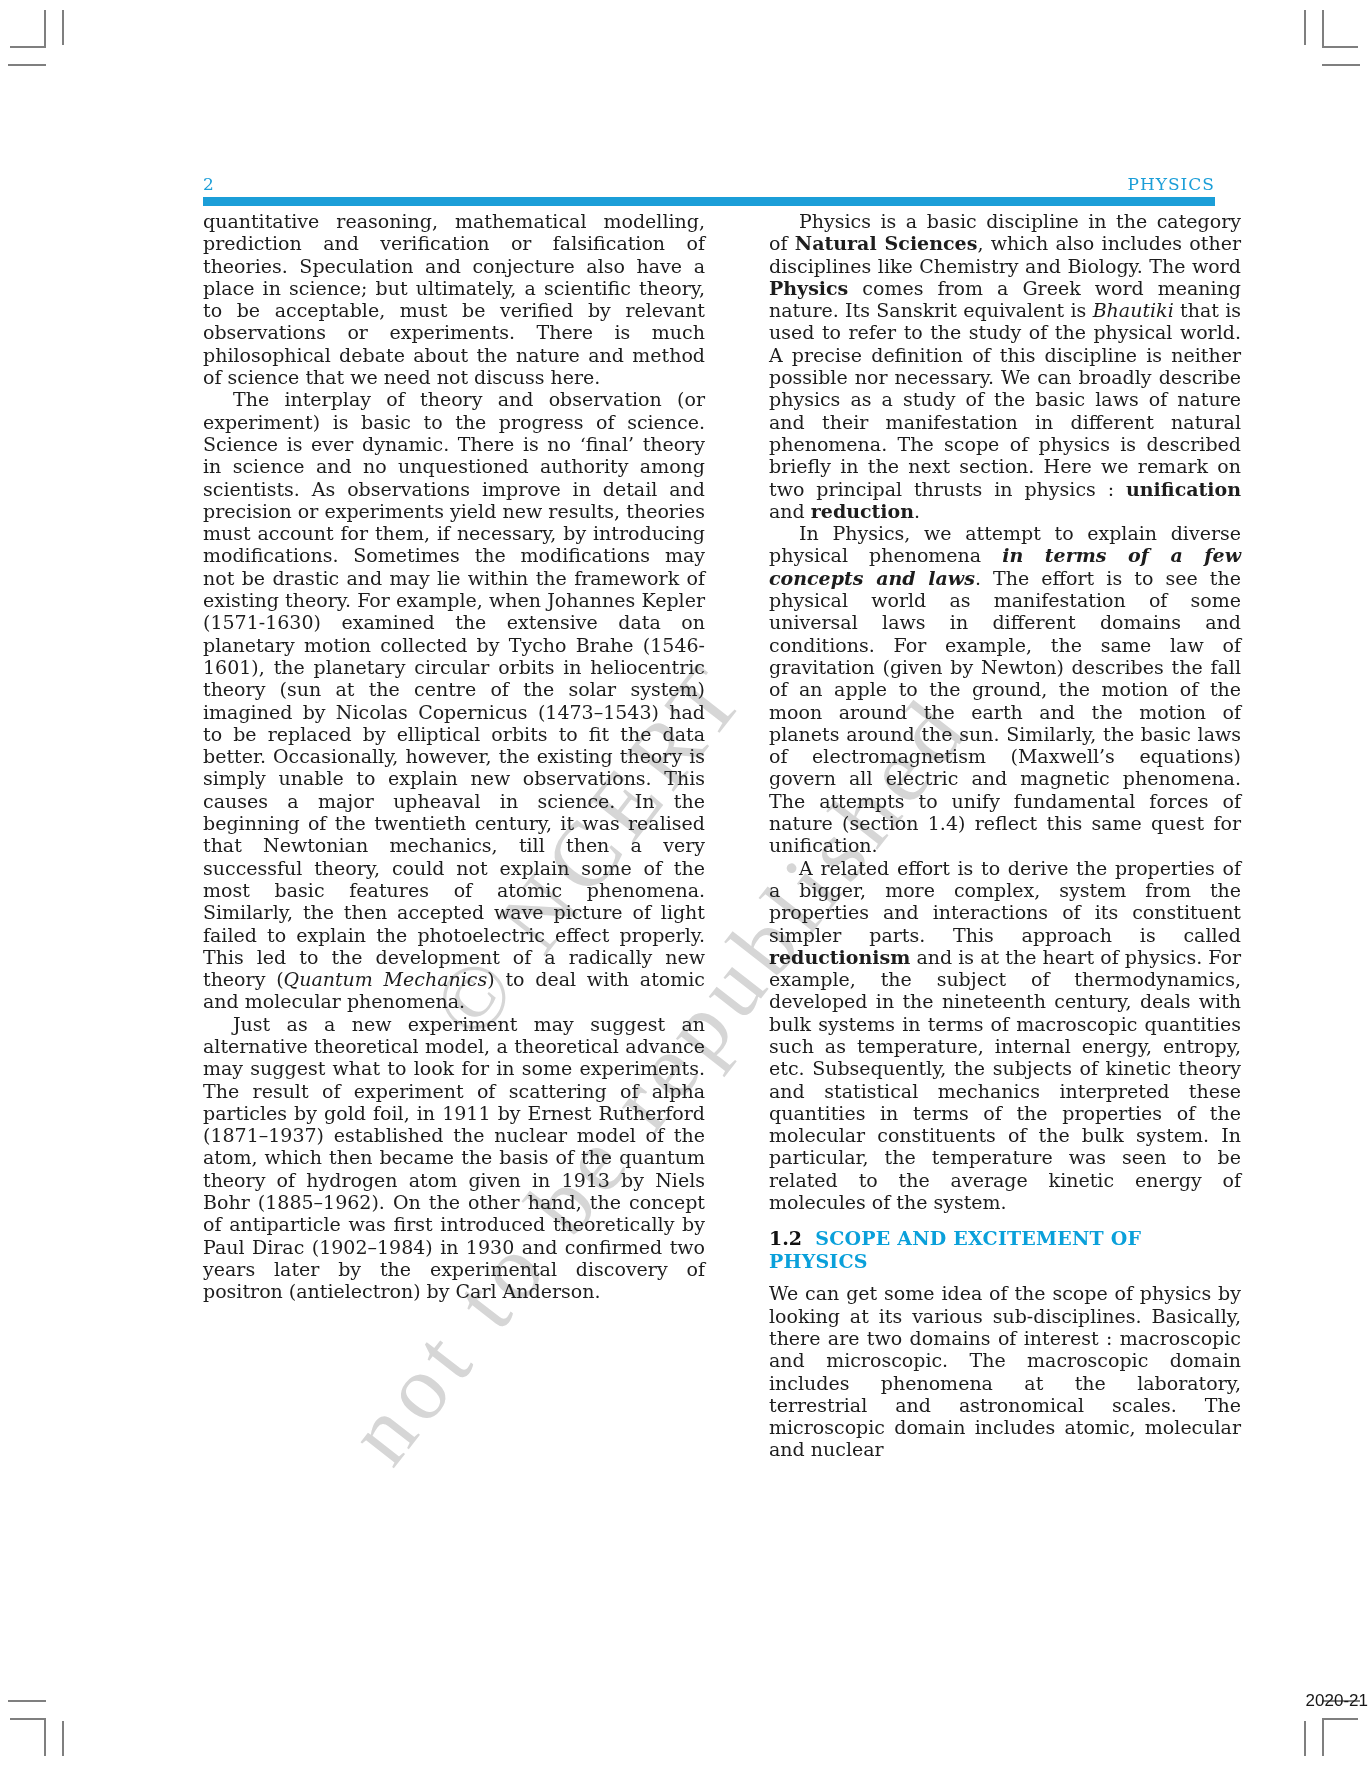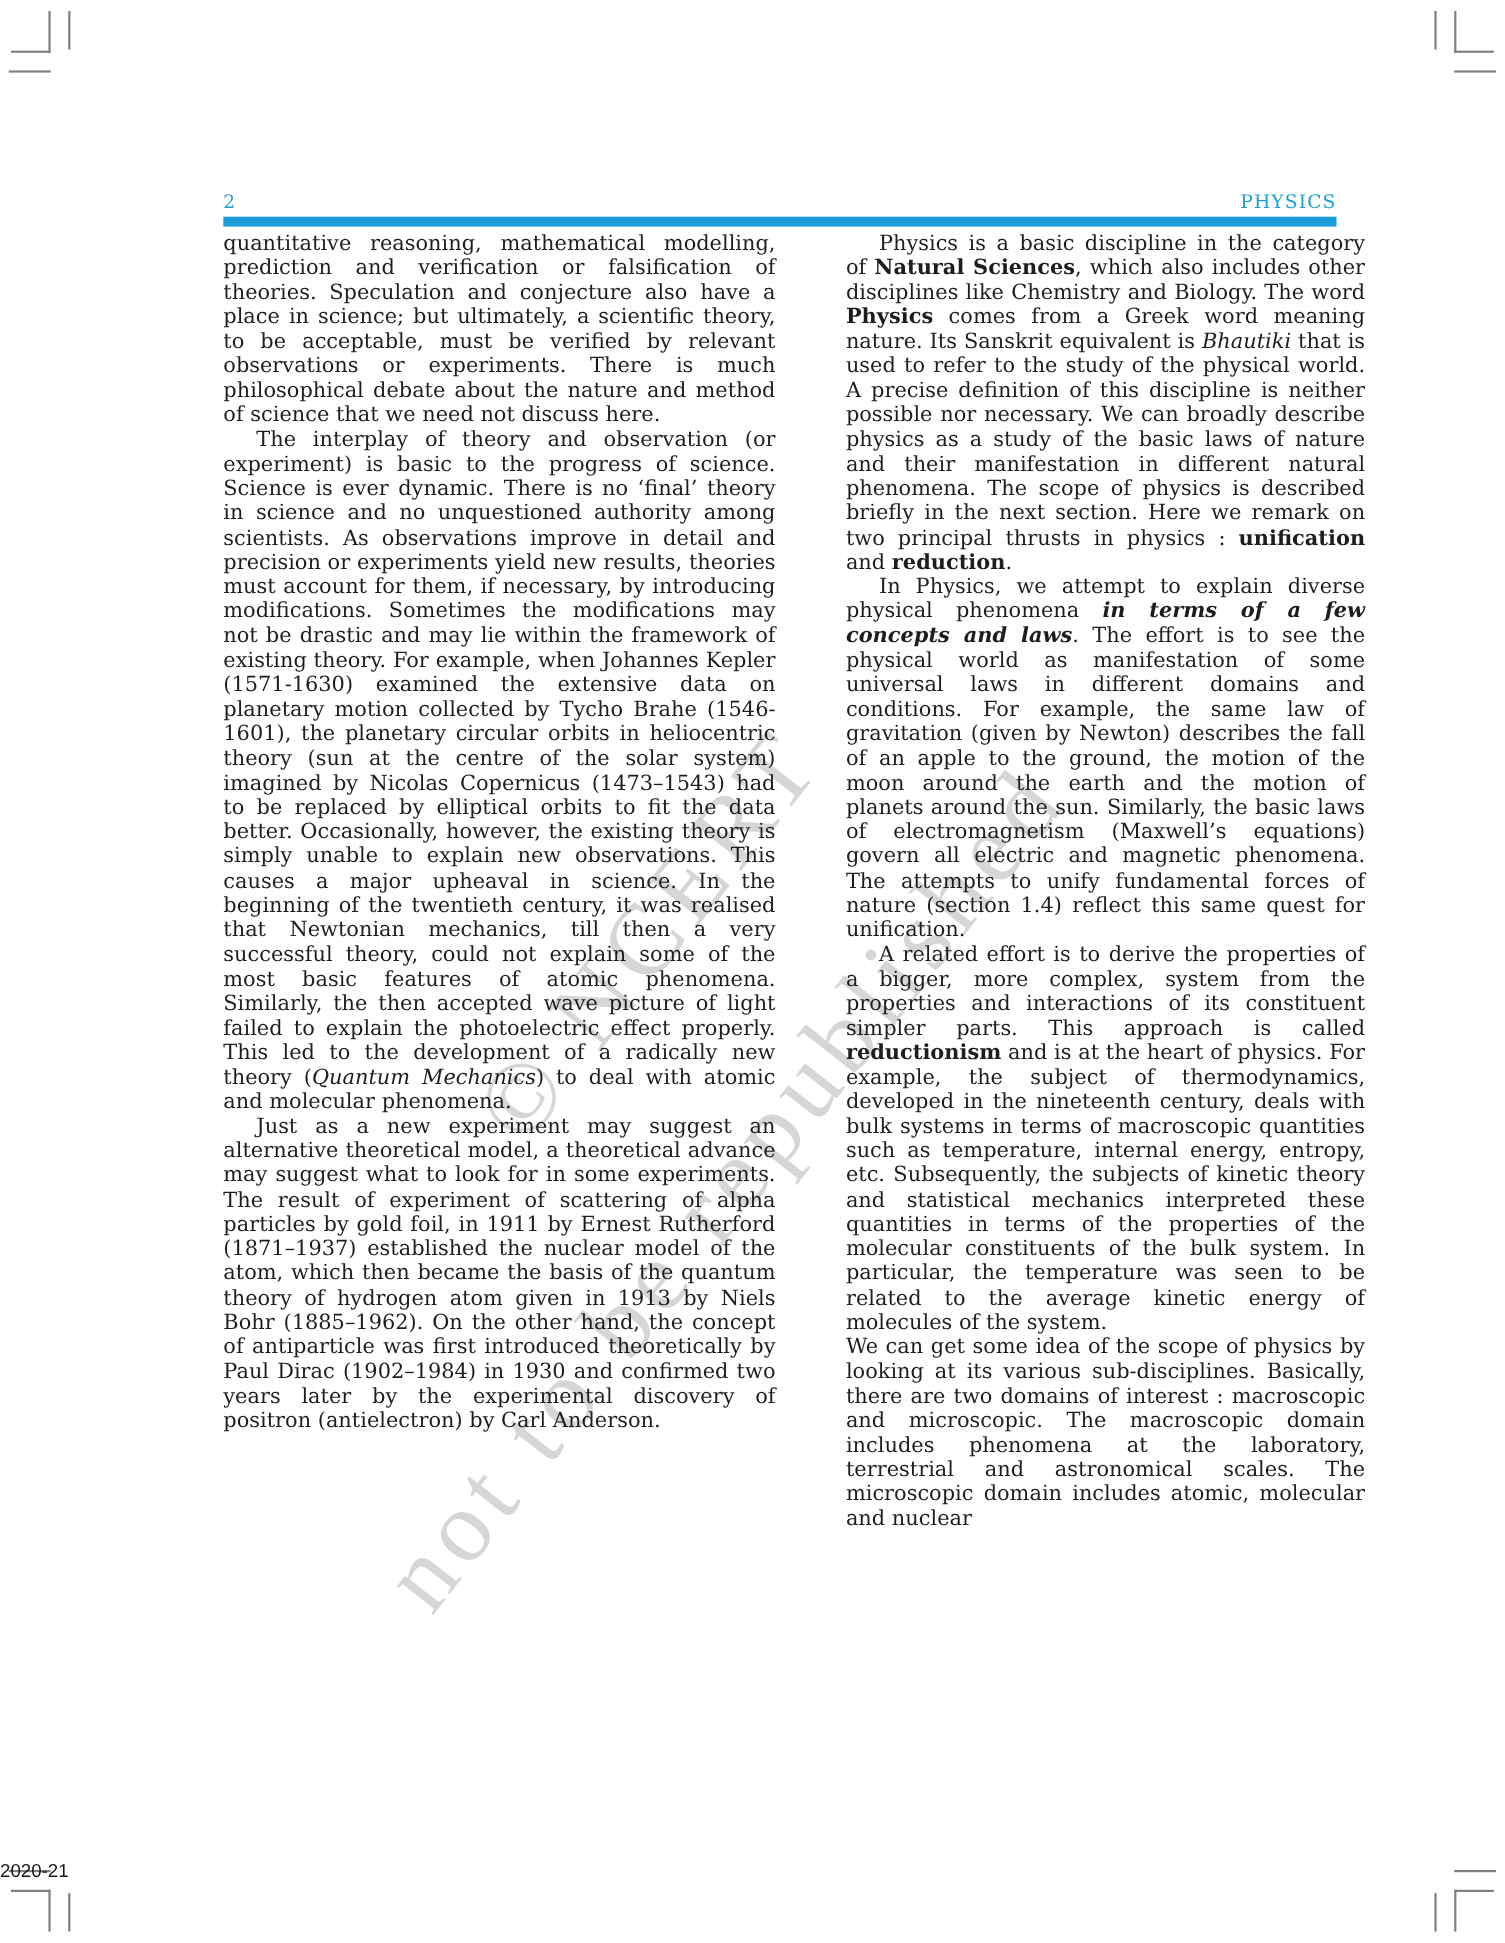--- a/index.html
+++ b/index.html
@@ -58,21 +58,21 @@
   .section-heading{
     margin:14px 0 9px 0;
     font-size:19px;line-height:23px;
     font-weight:bold;text-align:left;
   }
   .section-heading .sec-num{color:#111111;}
   .section-heading .sec-title{color:var(--heading);letter-spacing:0.2px;}
   
   .footer{
     position:absolute;left:0;top:1691px;width:100%;
-    text-align:left;
+    text-align:right;
     font-family:"Liberation Sans",sans-serif;
     font-size:17px;color:#171717;
     z-index:1;
   }
 </style>
 </head>
 <body>
 
 <div class="page">
 
@@ -110,18 +110,19 @@
   <div class="col col-left">
     <p class="noindent">quantitative reasoning, mathematical modelling, prediction and verification or falsification of theories. Speculation and conjecture also have a place in science; but ultimately, a scientific theory, to be acceptable, must be verified by relevant observations or experiments. There is much philosophical debate about the nature and method of science that we need not discuss here.</p>
     <p>The interplay of theory and observation (or experiment) is basic to the progress of science. Science is ever dynamic. There is no ‘final’ theory in science and no unquestioned authority among scientists.  As observations improve in detail and precision or experiments yield new results, theories must account for them, if necessary, by introducing modifications. Sometimes the modifications may not be drastic and may lie within the framework of existing theory.  For example, when Johannes Kepler (1571-1630) examined the extensive data on planetary motion collected by Tycho Brahe (1546-1601), the planetary circular orbits in heliocentric  theory (sun at the centre of the solar system) imagined by Nicolas Copernicus (1473–1543) had to be replaced by elliptical orbits to fit the data better.  Occasionally, however, the  existing theory is simply unable to explain new observations.  This causes a major upheaval in science. In the beginning of the twentieth century, it was realised that Newtonian mechanics, till then a very successful theory, could not explain some of the most basic features of atomic phenomena. Similarly, the then accepted wave picture of light failed to explain the photoelectric effect properly. This led to the development of a  radically new theory (<i>Quantum Mechanics</i>) to deal with atomic and molecular phenomena.</p>
     <p>Just as a new experiment may suggest an alternative theoretical model, a theoretical advance may suggest what to look for in some experiments.  The result of experiment of scattering of alpha particles by gold foil, in 1911 by Ernest Rutherford (1871–1937) established the nuclear model of the atom, which then became the basis of the quantum theory of hydrogen atom given in 1913 by Niels Bohr (1885–1962). On the other hand, the concept of antiparticle was first introduced theoretically by Paul Dirac (1902–1984) in 1930 and confirmed two years later by the experimental discovery of positron (antielectron) by Carl Anderson.</p>
   </div>
 
   <div class="col col-right">
     <p>Physics is a basic discipline in the category of <b>Natural Sciences</b>, which also includes other disciplines like Chemistry and Biology. The word <b>Physics</b> comes from a Greek word meaning nature. Its Sanskrit equivalent is <i>Bhautiki</i> that is used to refer to the study of the physical world. A precise definition of this discipline is neither possible nor necessary.  We can broadly describe physics as a study of the basic laws of  nature and their manifestation in different natural phenomena.  The scope of physics is described briefly in the next section.  Here we remark on two principal thrusts in physics : <b>unification</b> and <b>reduction</b>.</p>
     <p>In Physics, we attempt to explain diverse physical phenomena <b><i>in terms of a few concepts and laws</i></b>.  The effort is to see the physical world as manifestation of some universal laws in different domains and conditions.  For example, the same law of gravitation (given by Newton) describes the fall of an apple to the ground, the motion of the moon around the earth and the motion of planets around the sun. Similarly, the basic laws of electromagnetism (Maxwell’s equations) govern all electric and magnetic phenomena. The attempts to unify fundamental forces of nature (section 1.4) reflect this same quest for unification.</p>
     <p>A related effort is to derive the properties of a bigger, more complex, system from the properties and interactions of its constituent simpler parts. This approach is called <b>reductionism</b> and is at the heart of physics.  For example, the subject of thermodynamics, developed in the nineteenth century, deals with bulk systems in terms of macroscopic quantities such as temperature, internal energy, entropy, etc.  Subsequently, the subjects of kinetic theory and statistical mechanics interpreted these quantities in terms of the properties of the molecular constituents of the bulk system.  In particular, the temperature was seen to be related to the average kinetic energy of molecules  of the system.</p>
+    <h2 class="section-heading"><span class="sec-num">1.2</span>&nbsp; <span class="sec-title">SCOPE AND EXCITEMENT OF PHYSICS</span></h2>
     <p class="noindent">We can get some idea of the scope of physics by looking at its various sub-disciplines.  Basically, there are two domains of interest : macroscopic and microscopic. The macroscopic domain includes phenomena at the laboratory, terrestrial and astronomical scales. The microscopic domain includes atomic, molecular and nuclear</p>
   </div>
 
   <div class="footer">2020-21</div>
 
 </div>
 
 </body></html>

